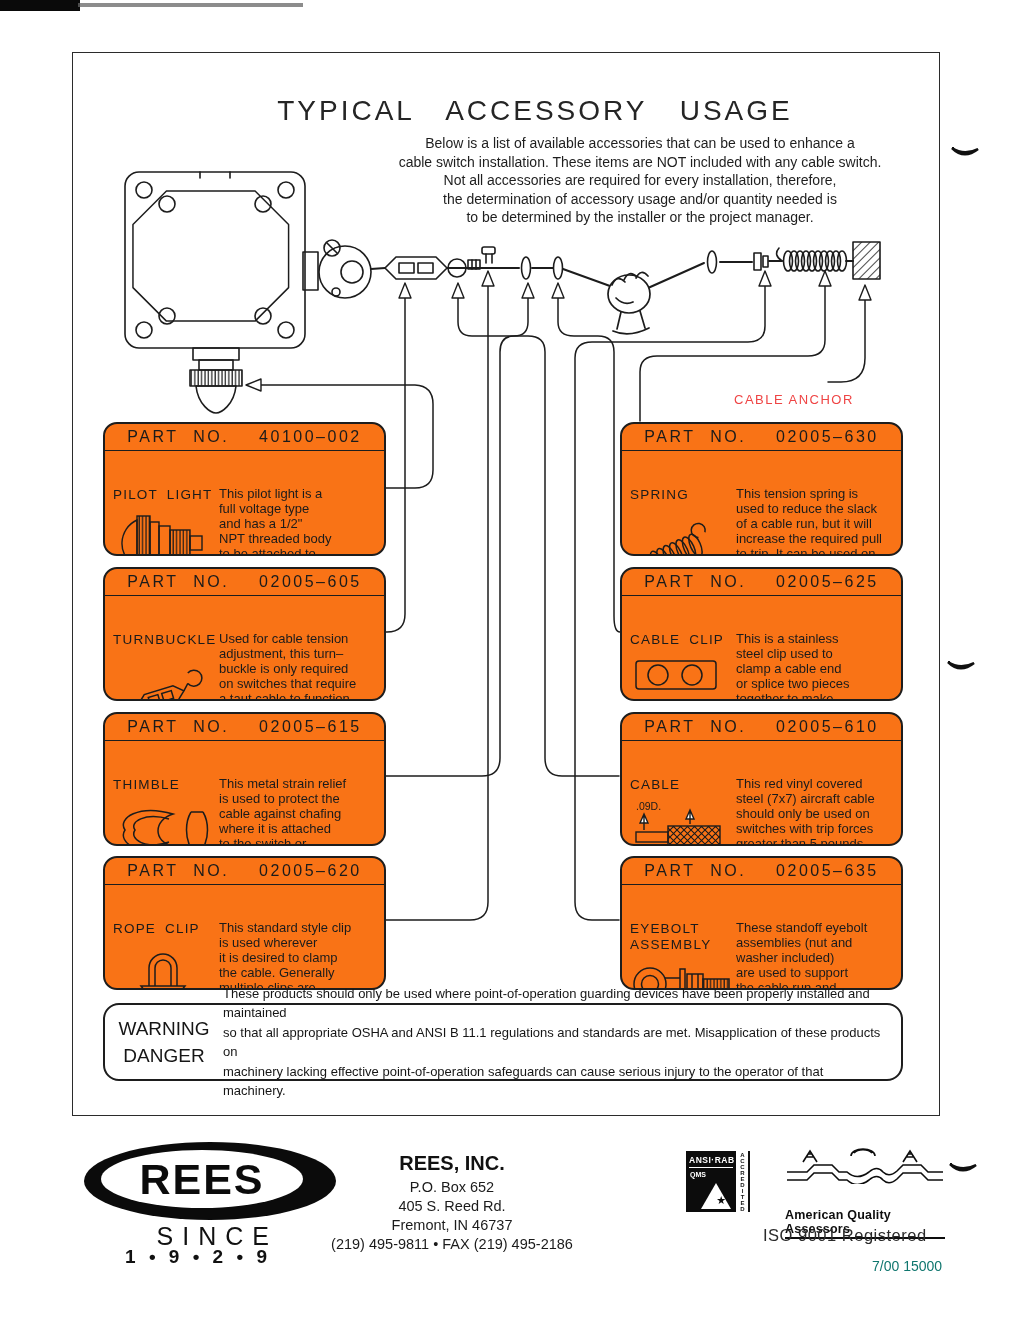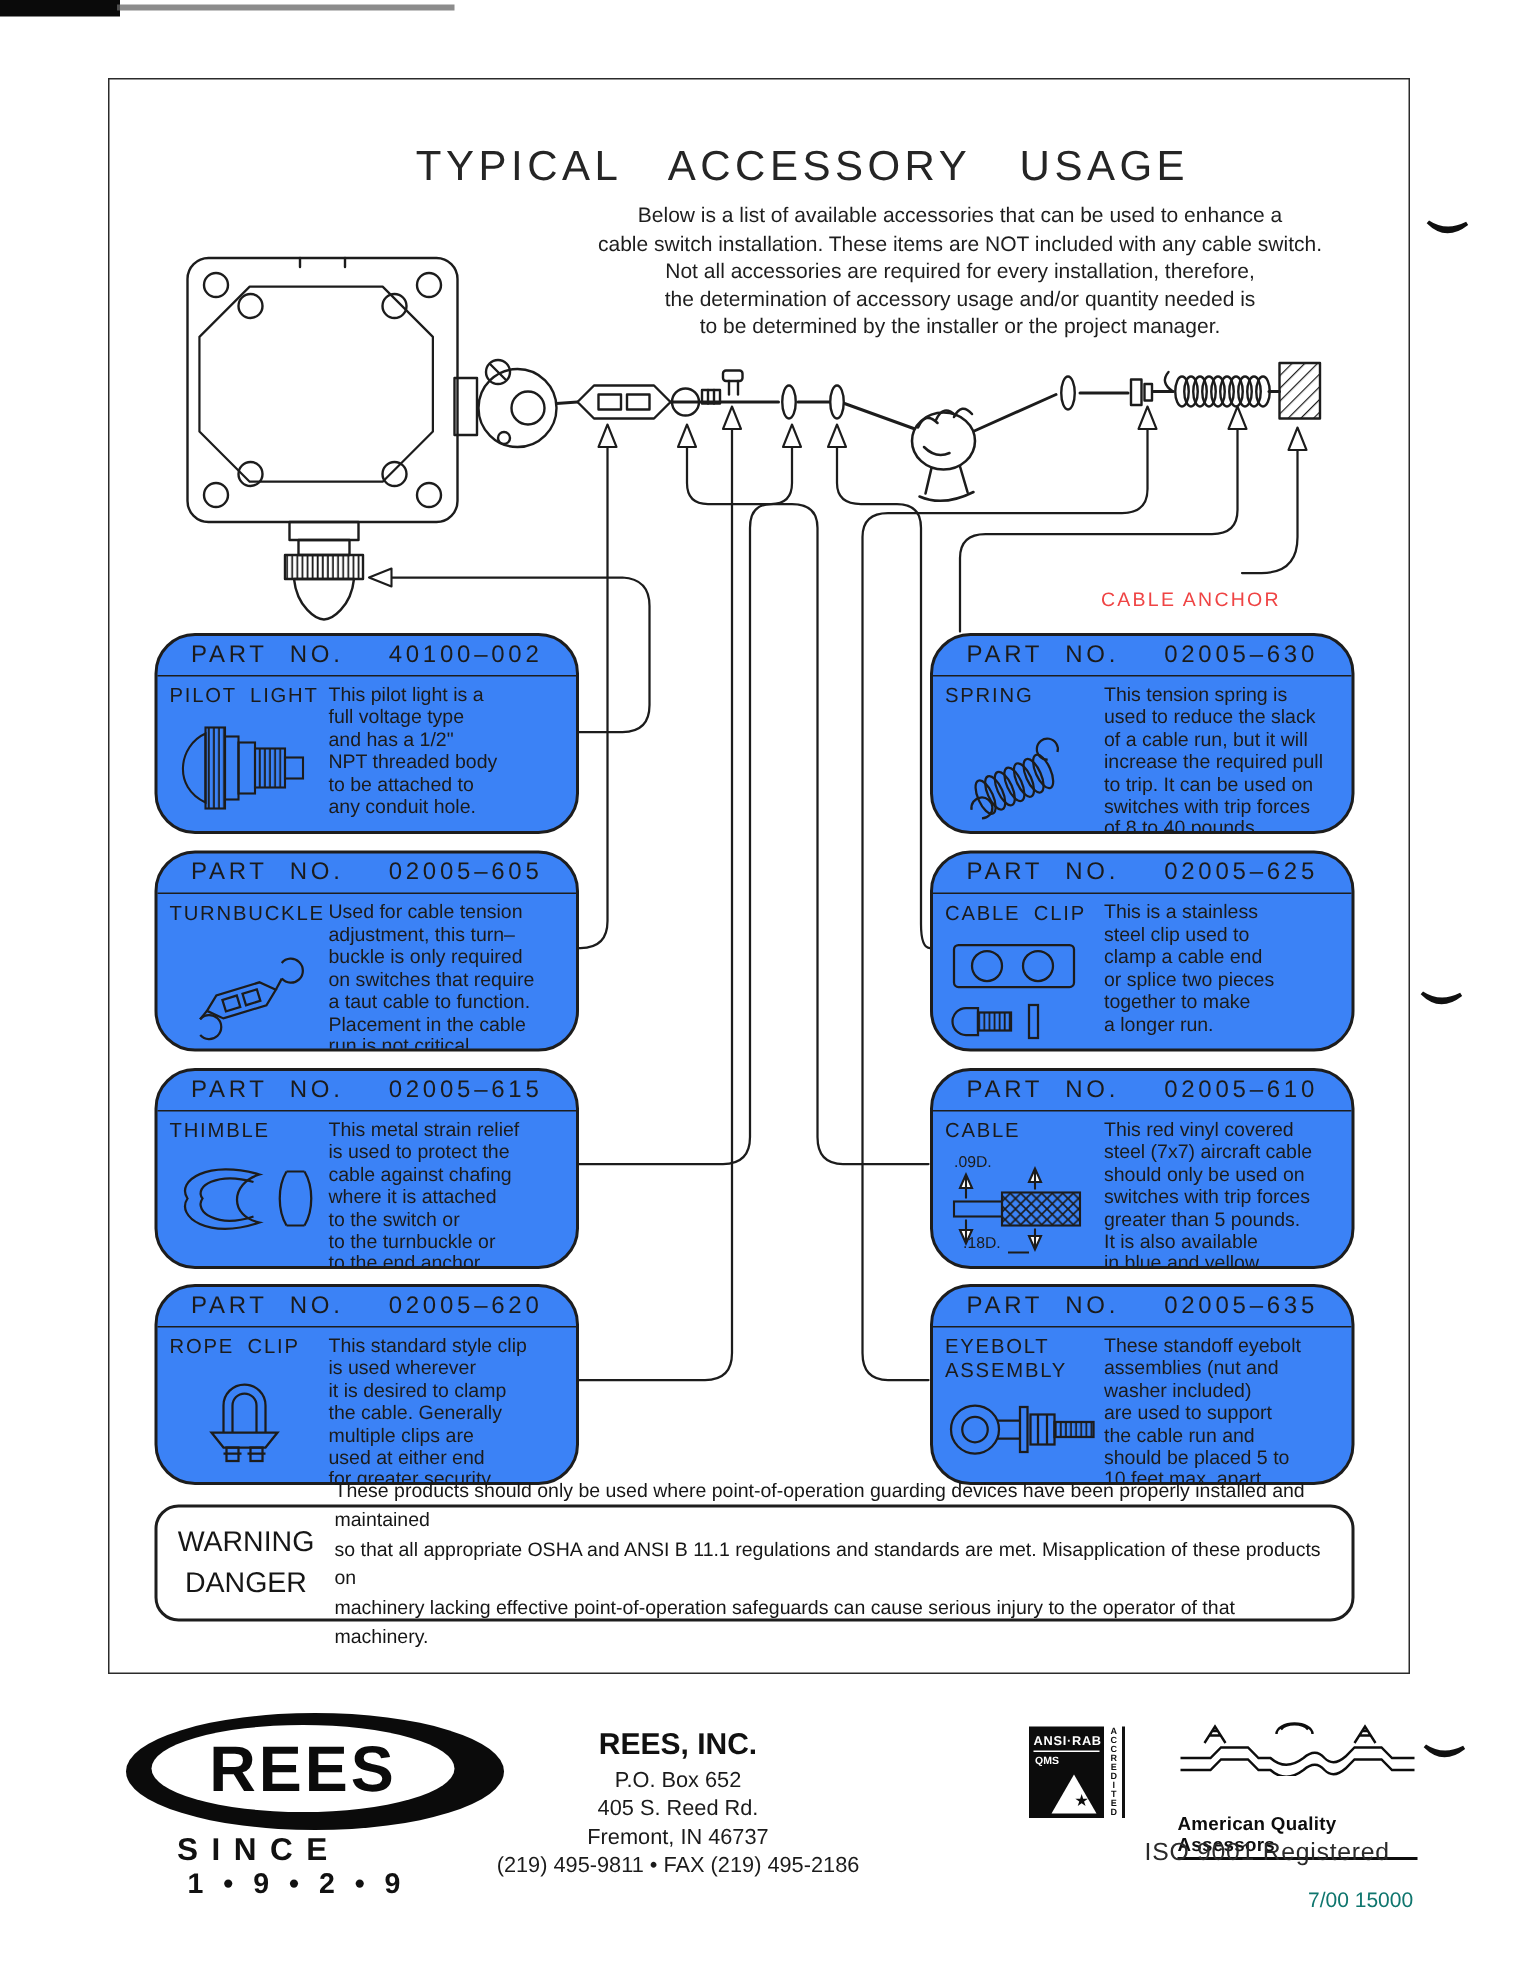--- a/index.html
+++ b/index.html
@@ -12,43 +12,43 @@
   .main-border{position:absolute;left:72px;top:52px;width:866px;height:1062px;border:1.6px solid #2b2b2b;}
   
   .title{position:absolute;left:72px;top:95px;width:894px;text-align:center;padding-left:32px;box-sizing:border-box;
          font-size:28px;letter-spacing:3px;word-spacing:22px;color:#252525;}
   .intro{position:absolute;left:290px;top:134px;width:700px;text-align:center;
          font-size:14px;line-height:18.6px;white-space:pre-line;color:#1e1e1e;}
   
   svg.diagram{position:absolute;left:0;top:0;pointer-events:none;}
   .cable-anchor-label{position:absolute;left:734px;top:392px;font-size:13px;letter-spacing:1.5px;color:#ef4444;}
   
-  .pbox{position:absolute;width:283px;height:134px;border:2px solid #1d1d1d;border-radius:27px;
-        background:#3b82f6;box-sizing:border-box;display:flex;flex-direction:column;}
+  .pbox{position:absolute;width:283px;height:134px;border:2px solid #1d1d1d;border-radius:14px;
+        background:#f97316;box-sizing:border-box;display:flex;flex-direction:column;gap:31px;}
   .pbox-head{height:26px;border-bottom:1.6px solid #1d1d1d;display:flex;align-items:center;
         justify-content:center;gap:30px;font-size:16px;letter-spacing:2.5px;word-spacing:8px;flex:none;}
   .pbox-body{flex:1;display:flex;overflow:hidden;}
   .pbox-left{width:114px;flex:none;position:relative;padding:5px 0 0 8px;box-sizing:border-box;}
   .pname{font-size:13.5px;letter-spacing:1.2px;word-spacing:4px;white-space:pre-line;line-height:16px;}
   .picon{position:absolute;left:6px;top:30px;}
   .pdesc{flex:1;font-size:13px;line-height:14.9px;white-space:pre-line;
          padding:5px 6px 0 0;color:#1b1b1b;}
   .dim-label{position:absolute;font-size:10.5px;color:#1b1b1b;}
   
   .r1{top:422px}.r2{top:567px}.r3{top:712px}.r4{top:856px}
   .cleft{left:103px}.cright{left:620px}
   
   .warnbox{position:absolute;left:103px;top:1003px;width:800px;height:78px;border:2px solid #1d1d1d;
            border-radius:16px;background:#fff;box-sizing:border-box;display:flex;align-items:center;}
   .warn-label{width:118px;flex:none;text-align:center;font-size:19px;line-height:27px;color:#161616;}
   .warn-text{flex:1;font-size:13px;line-height:19.5px;white-space:pre-line;padding-right:14px;color:#161616;}
   
   .footer-logo{position:absolute;left:80px;top:1140px;}
-  .since{position:absolute;left:118px;top:1222px;width:160px;text-align:left;
-         font-size:21px;font-weight:bold;letter-spacing:9px;color:#111;}
+  .since{position:absolute;left:118px;top:1222px;width:160px;text-align:right;
+         font-size:25px;font-weight:normal;letter-spacing:9px;color:#111;}
   .year{position:absolute;left:110px;top:1246px;width:176px;text-align:center;
         font-size:19px;font-weight:bold;letter-spacing:4px;color:#111;}
   .company-block{position:absolute;left:322px;top:1152px;width:260px;text-align:center;}
   .company-name{font-size:20px;font-weight:bold;color:#111;margin-bottom:3px;}
   .company-line{font-size:14.5px;line-height:19px;color:#1b1b1b;}
   .ansirab{position:absolute;left:686px;top:1151px;width:50px;height:61px;background:#0c0c0c;
            color:#fff;text-align:center;box-sizing:border-box;padding-top:4px;}
   .ansirab .t1{font-size:8.5px;font-weight:bold;letter-spacing:.5px;display:block;border-bottom:1px solid #fff;padding-bottom:2px;margin:0 3px;}
   .ansirab .t2{font-size:7px;font-weight:bold;display:block;text-align:left;padding-left:4px;margin-top:3px;}
   .ansi-tri{position:absolute;right:5px;bottom:3px;width:0;height:0;

